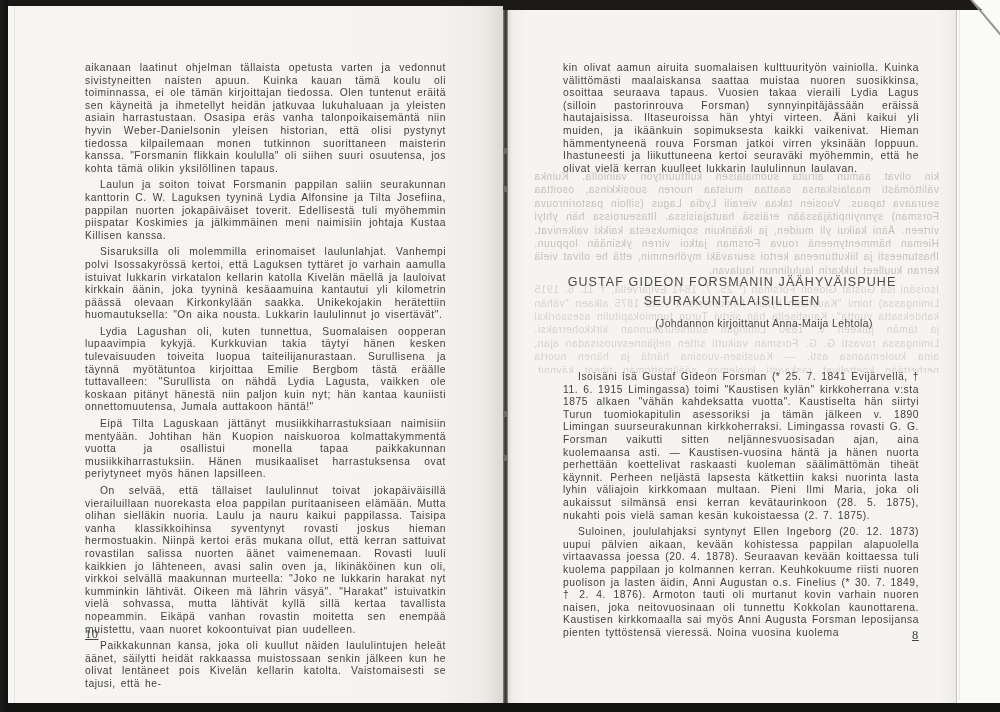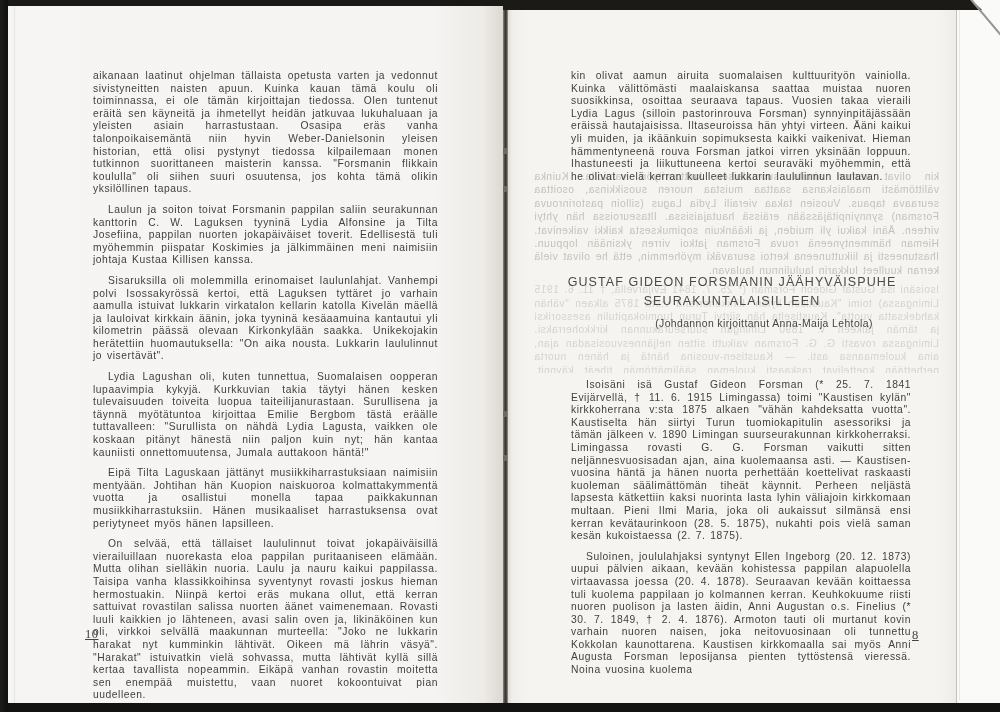--- a/index.html
+++ b/index.html
@@ -34,21 +34,21 @@
     transform:rotate(50deg); transform-origin:left top; z-index:6; }
   .bottom-band { position:absolute; left:0; top:703px; width:1000px; height:9px; background:#131311; z-index:5; }
   .left-band { position:absolute; left:0; top:0; width:8px; height:712px;
     background:linear-gradient(to right,#1d1d1c,#101010); z-index:5; }
 
   
   .lp-col { position:absolute; left:77px; top:57px; width:361px; z-index:2; }
   .rp-intro { position:absolute; left:55px; top:52px; width:356px; z-index:2; }
   .rp-body { position:absolute; left:55px; top:361px; width:356px; z-index:2; }
 
-  .para { margin:8px; font-size:10.3px; line-height:12.6px; color:#403f3d; text-align:justify;
+  .para { margin:0; font-size:10.3px; line-height:12.6px; color:#403f3d; text-align:justify;
     letter-spacing:0.55px; word-spacing:1.5px; text-indent:15px; hyphens:none; }
   .para.flush { text-indent:0; }
   .para + .para { margin-top:4px; }
 
   .heading-block { position:absolute; left:0; top:263px; width:448px; text-align:center; z-index:2;
     font-size:12.5px; letter-spacing:1.1px; color:#4a4946; line-height:18.5px; }
   .byline { position:absolute; left:0; top:308px; width:512px; text-align:center; z-index:2;
     font-size:10.4px; letter-spacing:0.4px; color:#454441; }
 
   .pageno { position:absolute; font-family:"Liberation Serif", serif; font-size:12.5px;
@@ -73,20 +73,21 @@
 
   <div class="page-left">
     <div class="lp-edge"></div>
     <div class="lp-col">
       <p class="para flush">aikanaan laatinut ohjelman tällaista opetusta varten ja vedonnut sivistyneitten naisten apuun. Kuinka kauan tämä koulu oli toiminnassa, ei ole tämän kirjoittajan tiedossa. Olen tuntenut eräitä sen käyneitä ja ihmetellyt heidän jatkuvaa lukuhaluaan ja yleisten asiain harrastustaan. Osasipa eräs vanha talonpoikaisemäntä niin hyvin Weber-Danielsonin yleisen historian, että olisi pystynyt tiedossa kilpailemaan monen tutkinnon suorittaneen maisterin kanssa. "Forsmanin flikkain koululla" oli siihen suuri osuutensa, jos kohta tämä olikin yksilöllinen tapaus.</p>
       <p class="para">Laulun ja soiton toivat Forsmanin pappilan saliin seurakunnan kanttorin C. W. Laguksen tyyninä Lydia Alfonsine ja Tilta Josefiina, pappilan nuorten jokapäiväiset toverit. Edellisestä tuli myöhemmin piispatar Koskimies ja jälkimmäinen meni naimisiin johtaja Kustaa Killisen kanssa.</p>
       <p class="para">Sisaruksilla oli molemmilla erinomaiset laulunlahjat. Vanhempi polvi Isossakyrössä kertoi, että Laguksen tyttäret jo varhain aamulla istuivat lukkarin virkatalon kellarin katolla Kivelän mäellä ja lauloivat kirkkain äänin, joka tyyninä kesäaamuina kantautui yli kilometrin päässä olevaan Kirkonkylään saakka. Unikekojakin herätettiin huomautuksella: "On aika nousta. Lukkarin laululinnut jo visertävät".</p>
       <p class="para">Lydia Lagushan oli, kuten tunnettua, Suomalaisen oopperan lupaavimpia kykyjä. Kurkkuvian takia täytyi hänen kesken tulevaisuuden toiveita luopua taiteilijanurastaan. Surullisena ja täynnä myötätuntoa kirjoittaa Emilie Bergbom tästä eräälle tuttavalleen: "Surullista on nähdä Lydia Lagusta, vaikken ole koskaan pitänyt hänestä niin paljon kuin nyt; hän kantaa kauniisti onnettomuutensa, Jumala auttakoon häntä!"</p>
       <p class="para">Eipä Tilta Laguskaan jättänyt musiikkiharrastuksiaan naimisiin mentyään. Johtihan hän Kuopion naiskuoroa kolmattakymmentä vuotta ja osallistui monella tapaa paikkakunnan musiikkiharrastuksiin. Hänen musikaaliset harrastuksensa ovat periytyneet myös hänen lapsilleen.</p>
       <p class="para">On selvää, että tällaiset laululinnut toivat jokapäiväisillä vierailuillaan nuorekasta eloa pappilan puritaaniseen elämään. Mutta olihan sielläkin nuoria. Laulu ja nauru kaikui pappilassa. Taisipa vanha klassikkoihinsa syventynyt rovasti joskus hieman hermostuakin. Niinpä kertoi eräs mukana ollut, että kerran sattuivat rovastilan salissa nuorten äänet vaimenemaan. Rovasti luuli kaikkien jo lähteneen, avasi salin oven ja, likinäköinen kun oli, virkkoi selvällä maakunnan murteella: "Joko ne lukkarin harakat nyt kumminkin lähtivät. Oikeen mä lährin väsyä". "Harakat" istuivatkin vielä sohvassa, mutta lähtivät kyllä sillä kertaa tavallista nopeammin. Eikäpä vanhan rovastin moitetta sen enempää muistettu, vaan nuoret kokoontuivat pian uudelleen.</p>
+      <p class="para">Paikkakunnan kansa, joka oli kuullut näiden laululintujen heleät äänet, säilytti heidät rakkaassa muistossaan senkin jälkeen kun he olivat lentäneet pois Kivelän kellarin katolta. Vaistomaisesti se tajusi, että he-</p>
     </div>
     <div class="pageno pageno-left">10</div>
   </div>
 
   <div class="gutter"></div>
   <div class="staple s1"></div>
   <div class="staple s2"></div>
   <div class="staple s3"></div>
   <div class="staple s4"></div>
 

